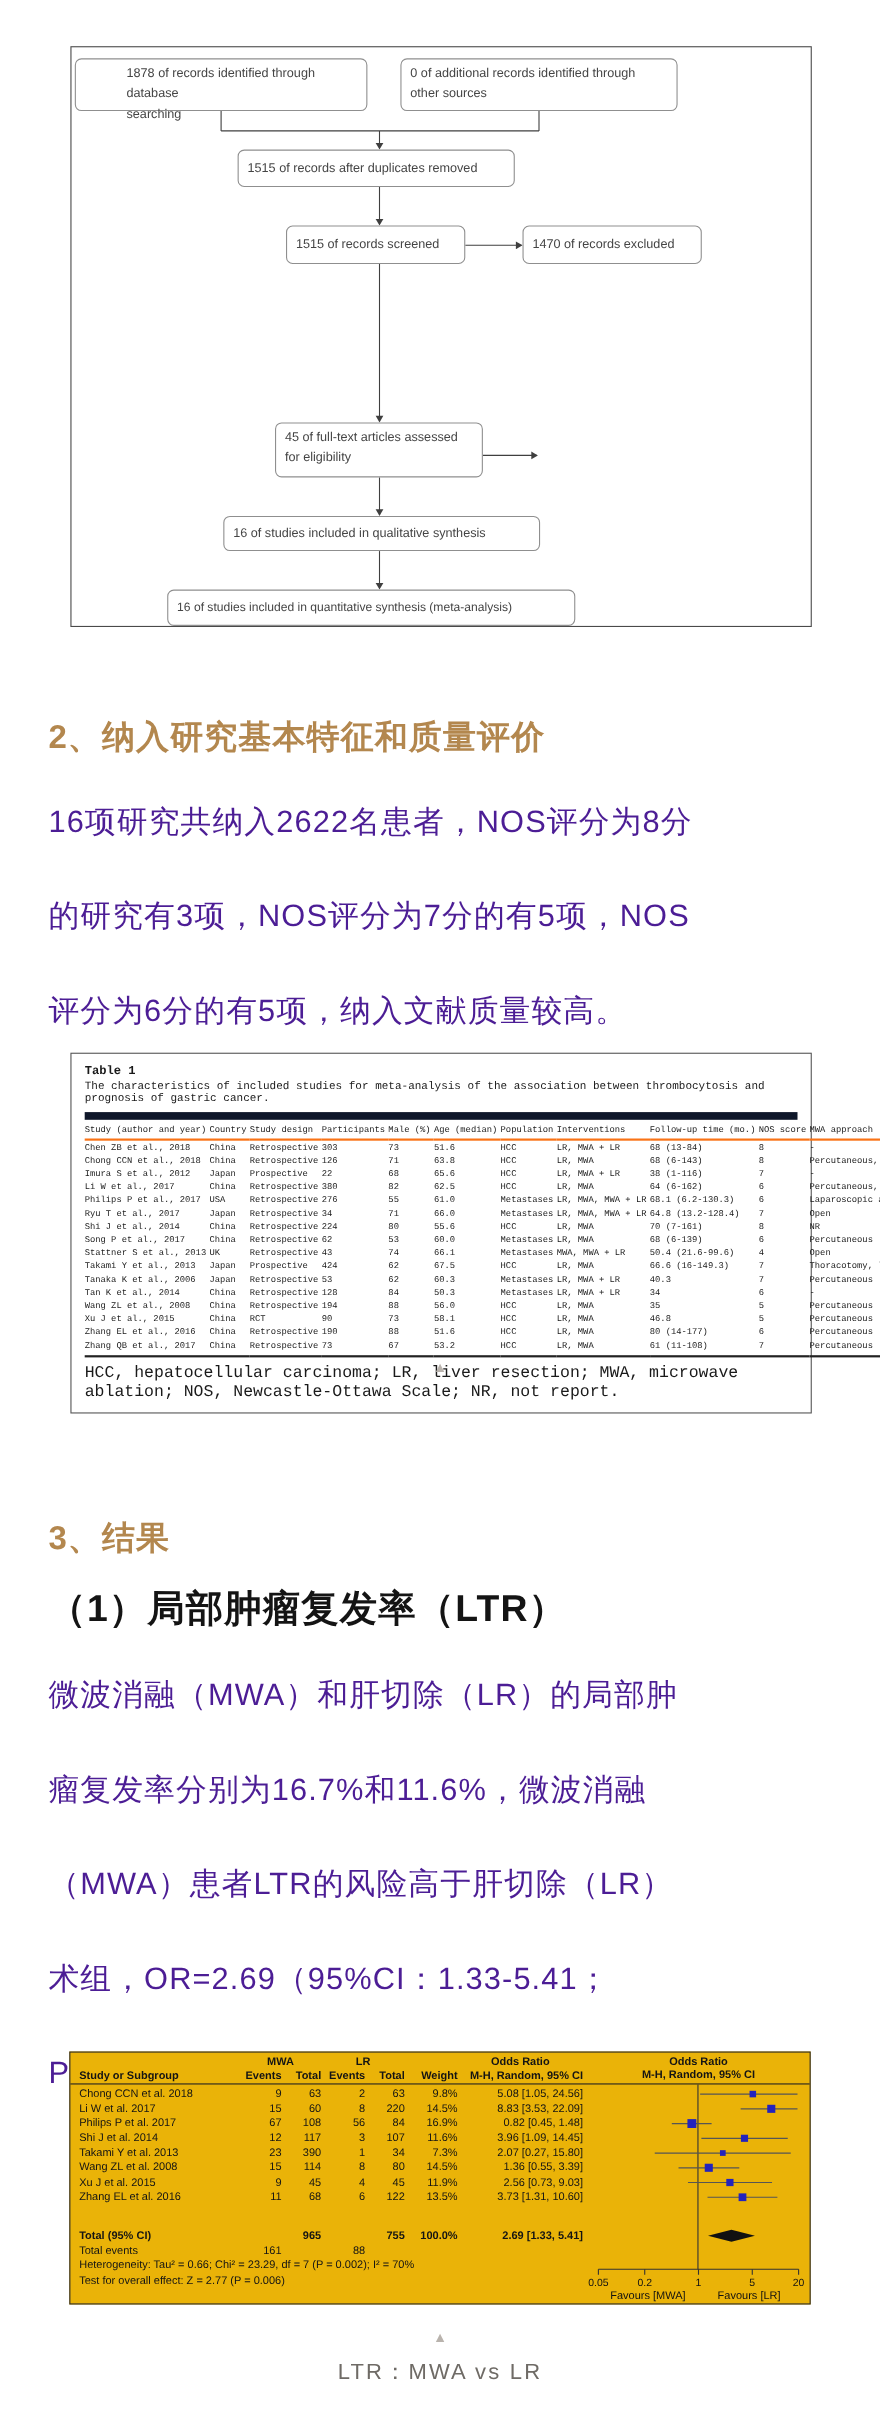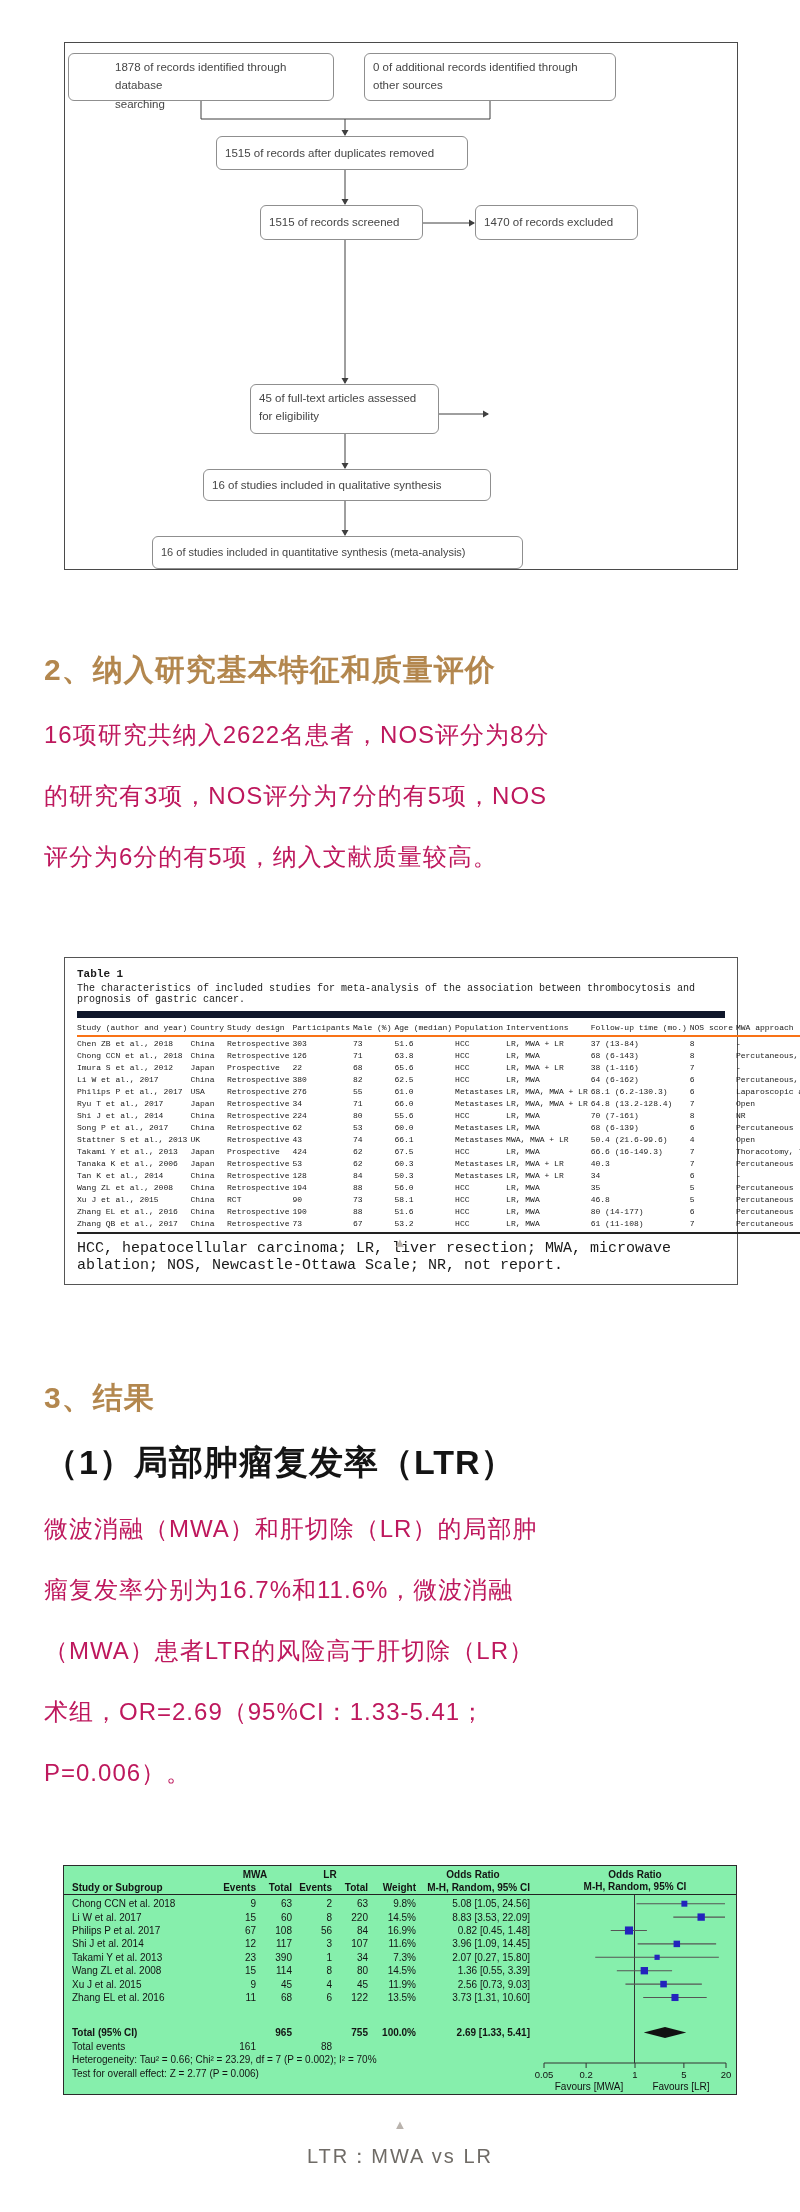--- a/index.html
+++ b/index.html
@@ -23,21 +23,21 @@
   #fbH{left:138px;top:426px;width:288px;height:32px;}
   #fbI{left:87px;top:493px;width:371px;height:33px;font-size:11px;}
   .flow-arrows{position:absolute;left:0;top:0;pointer-events:none;}
 
   
   .gold-h{position:absolute;left:44px;font-size:30px;font-weight:bold;color:#b3874e;
           letter-spacing:1px;}
   #h2{top:650px;} #h3{top:1378px;}
   .sub-h{position:absolute;left:44px;top:1440px;font-size:34px;font-weight:bold;color:#141414;
          letter-spacing:1px;}
-  .para{position:absolute;left:44px;width:750px;font-size:24px;line-height:61px;color:#be185d;
+  .para{position:absolute;left:44px;width:750px;font-size:28px;line-height:86px;color:#4c1d95;
         white-space:pre-line;letter-spacing:1px;}
   #para1{top:704px;}
   #para2{top:1498px;}
 
   
   .tbl1{position:absolute;left:64px;top:957px;width:674px;box-sizing:border-box;
         border:1px solid #555;padding:10px 12px 10px;background:#fff;
         font-family:Liberation Mono, monospace;color:#1a1a1a;}
   .t-title{font-size:11px;font-weight:bold;}
   .t-sub{font-size:10px;margin-top:3px;padding-bottom:6px;border-bottom:7px solid #0f172a;}
@@ -49,21 +49,21 @@
   .t-foot{font-size:15px;margin-top:6px;}
 
   
   .figcap{position:absolute;left:0;width:800px;text-align:center;}
   .figcap .tri{color:#b9b3ad;font-size:13px;line-height:13px;}
   .figcap .cap-text{margin-top:12px;font-size:20px;letter-spacing:2px;color:#6f6b66;}
   #cap1{top:1236px;} #cap2{top:2118px;}
 
   
   .forest{position:absolute;left:63px;top:1865px;width:674px;height:230px;box-sizing:border-box;
-          border:1px solid #2b2b2b;background:#86efac;color:#141414;font-size:10px;}
+          border:1px solid #2b2b2b;background:#eab308;color:#141414;font-size:10px;}
   .fg{position:absolute;top:3px;height:11px;font-weight:bold;text-align:center;font-size:10px;}
   #fg-mwa{left:154px;width:74px;} #fg-lr{left:228px;width:76px;}
   #fg-or1{left:352px;width:114px;} #fg-or2{left:480px;width:182px;}
   .fcolhead{position:absolute;left:480px;top:15px;width:182px;text-align:center;font-weight:bold;}
   .frow{display:flex;align-items:center;height:13.4px;padding-left:8px;font-size:10px;}
   .fhead2{position:absolute;left:0;top:15px;width:100%;font-weight:bold;height:13px;}
   .funderline{position:absolute;left:0;top:28px;width:672px;border-top:1px solid #222;}
   #frows{position:absolute;left:0;top:31px;width:480px;}
   .c-study{width:146px;text-align:left;}
   .c-a{width:38px;text-align:right;} .c-b{width:36px;text-align:right;}
@@ -143,21 +143,21 @@
       <tbody id="t1body">
           <tr>
             <td>Chen ZB et al., 2018</td>
             <td>China</td>
             <td>Retrospective</td>
             <td>303</td>
             <td>73</td>
             <td>51.6</td>
             <td>HCC</td>
             <td>LR, MWA + LR</td>
-            <td>37 (13-84)</td>
+            <td>68 (13-84)</td>
             <td>8</td>
             <td>-</td>
           </tr>
           <tr>
             <td>Chong CCN et al., 2018</td>
             <td>China</td>
             <td>Retrospective</td>
             <td>126</td>
             <td>71</td>
             <td>63.8</td>

